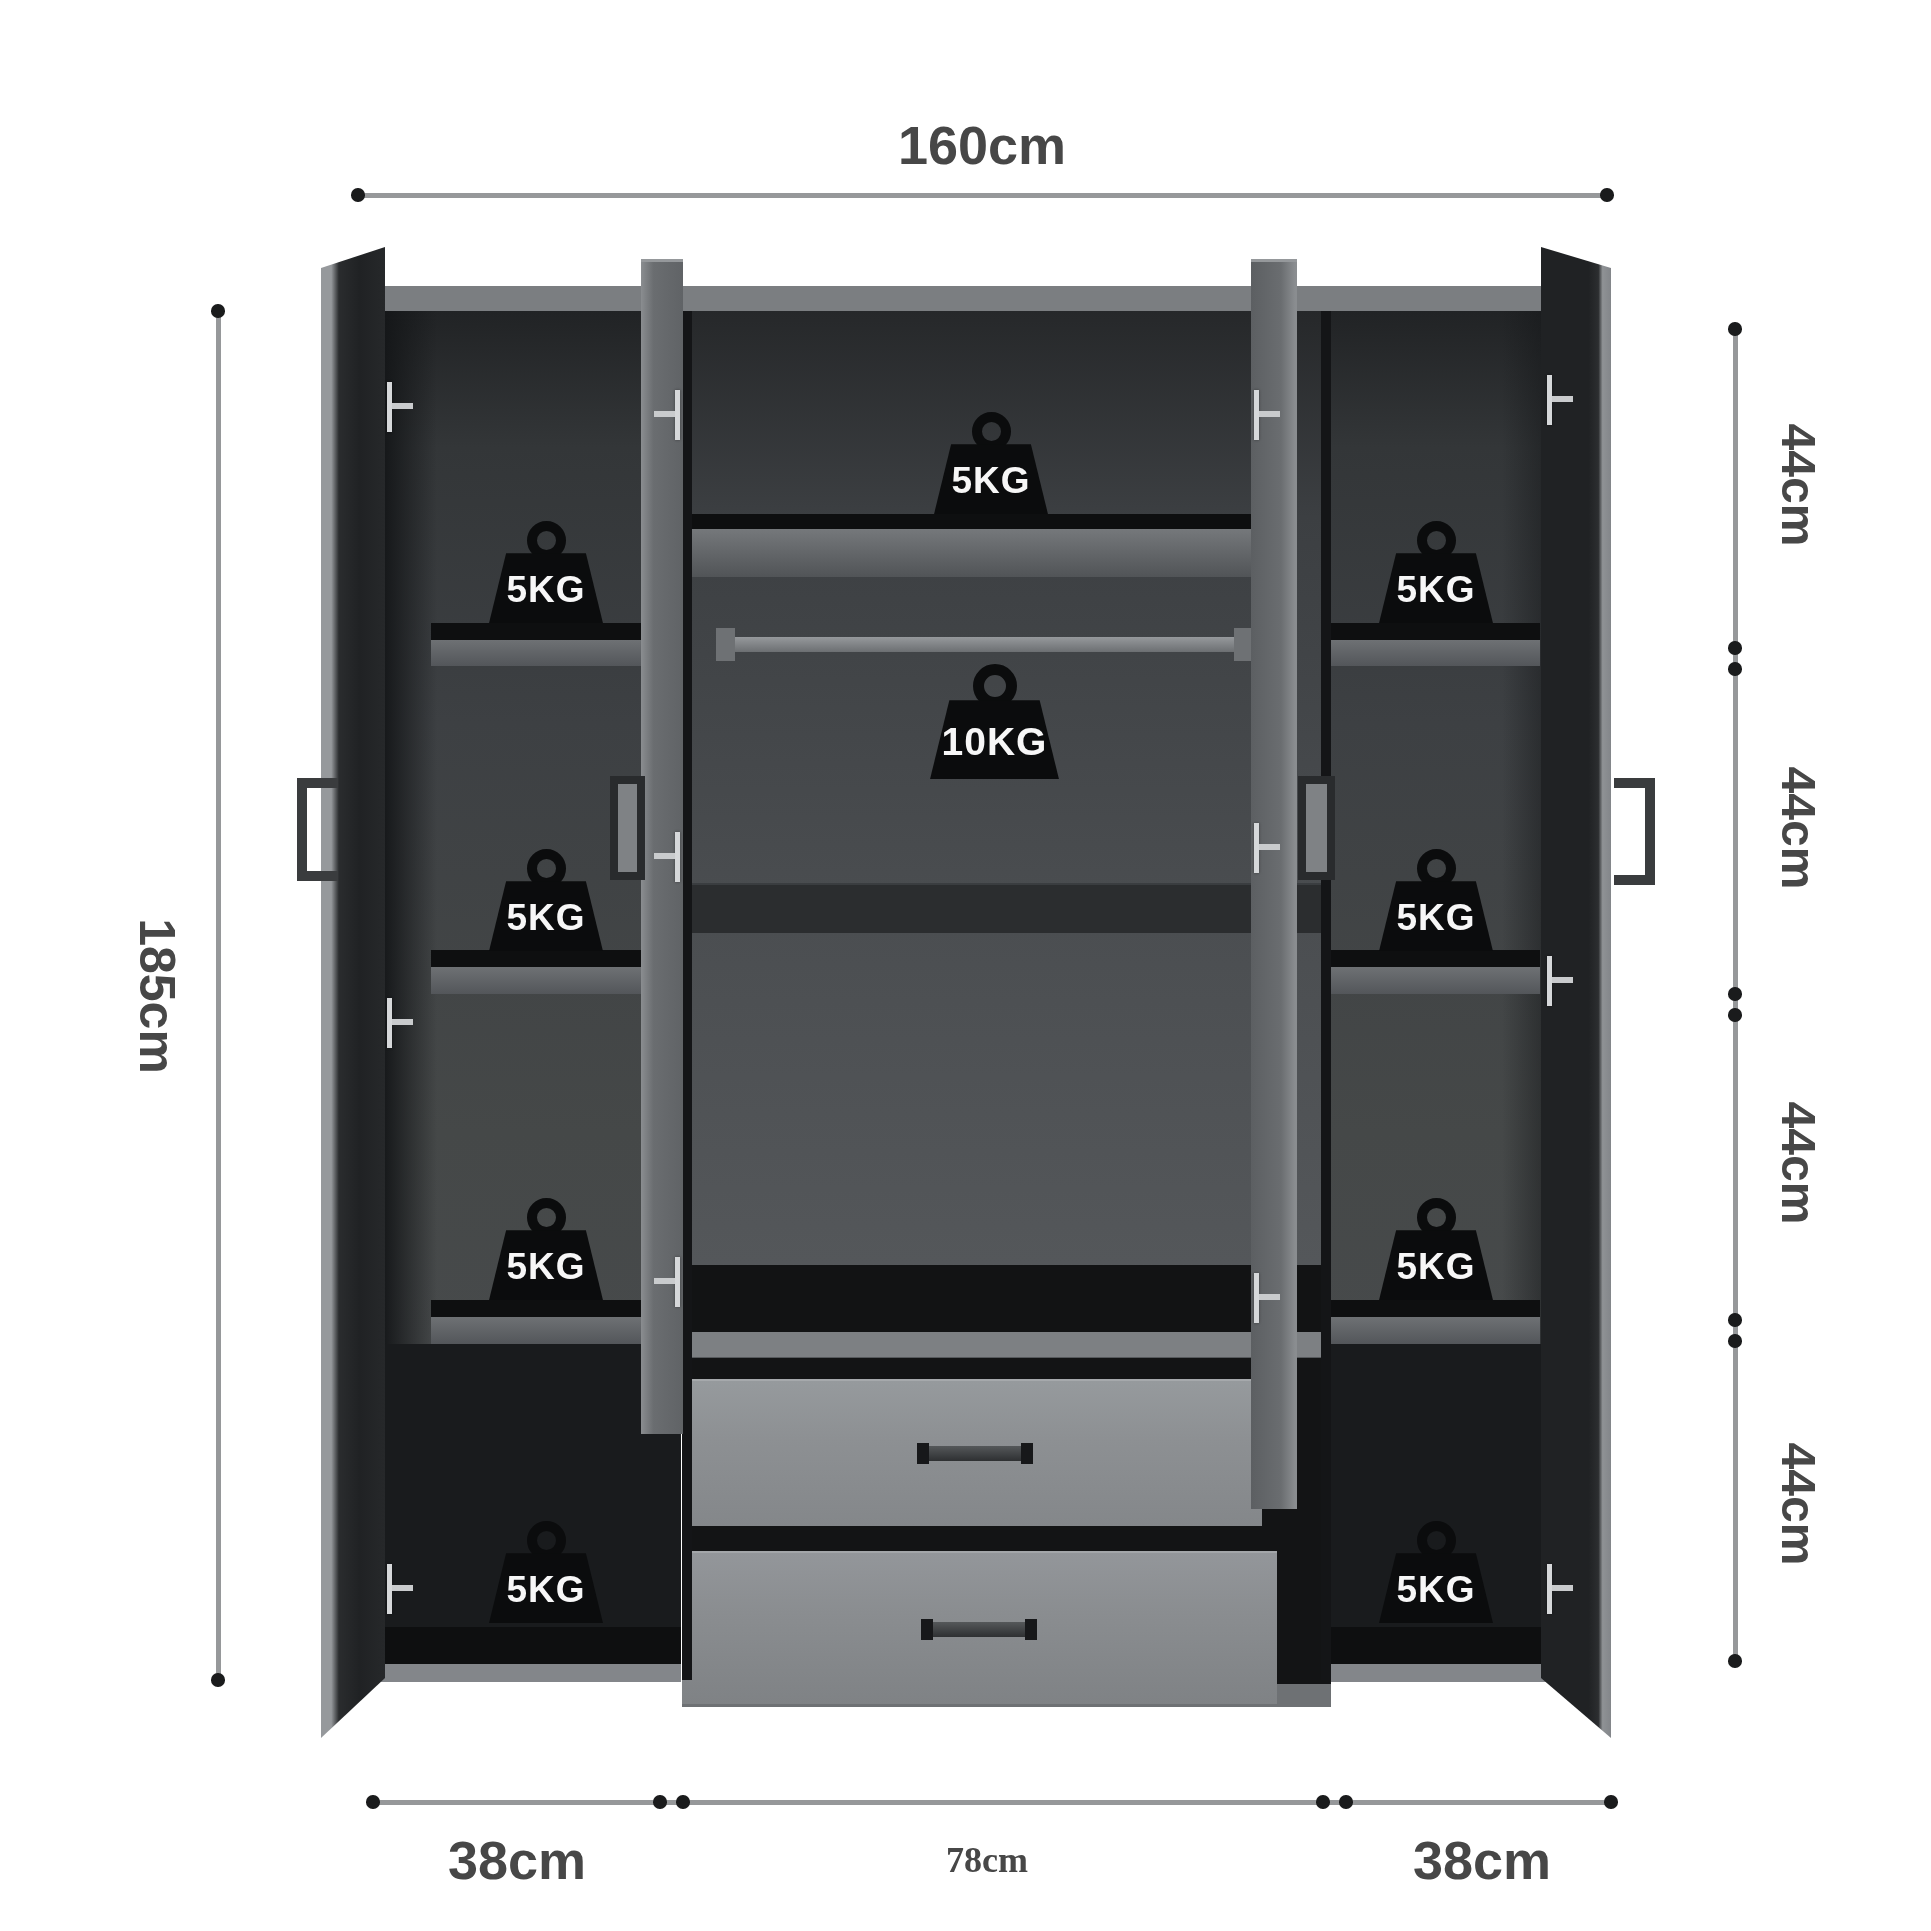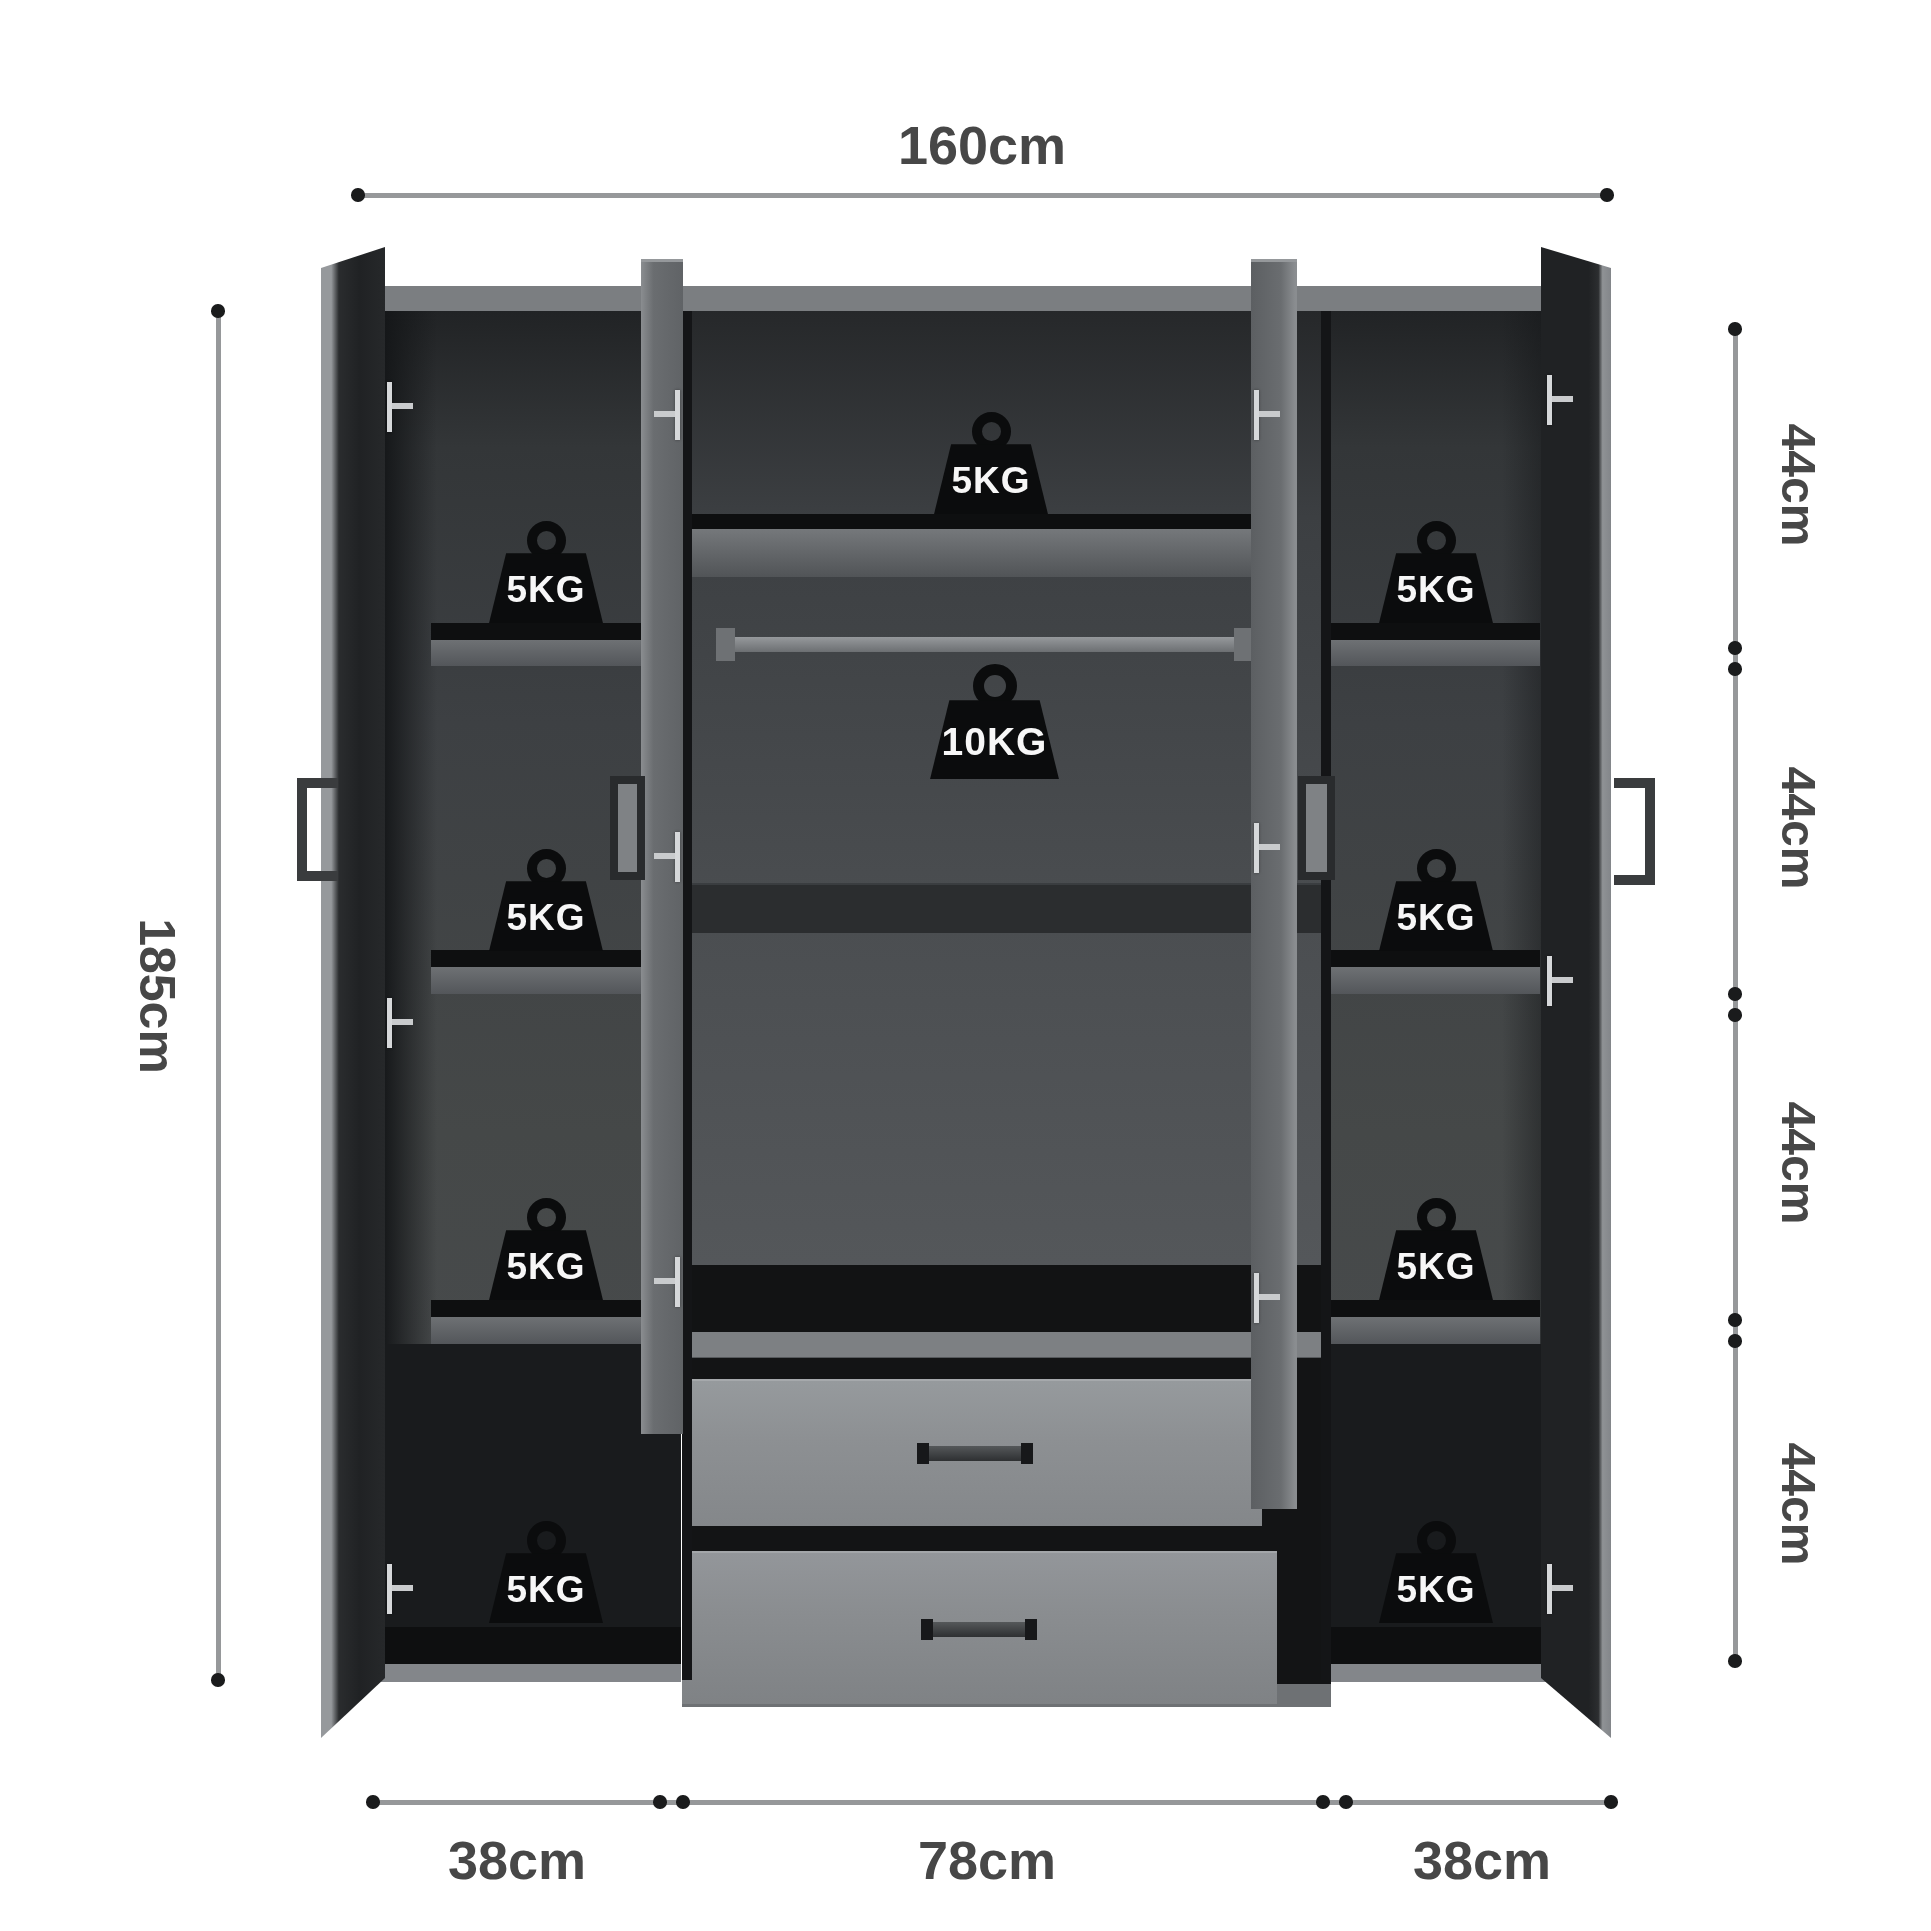--- a/index.html
+++ b/index.html
@@ -208,17 +208,17 @@
   <div class="dim-label rot" style="left:1798px;top:1504px;font-size:48px;">44cm</div>
 
   <div class="dline" style="left:373px;top:1800px;width:1238px;height:4.8px;"></div>
   <div class="dot" style="left:366px;top:1795px;"></div>
   <div class="dot" style="left:653px;top:1795px;"></div>
   <div class="dot" style="left:676px;top:1795px;"></div>
   <div class="dot" style="left:1316px;top:1795px;"></div>
   <div class="dot" style="left:1339px;top:1795px;"></div>
   <div class="dot" style="left:1604px;top:1795px;"></div>
   <div class="dim-label" style="left:517px;top:1860px;font-size:54px;">38cm</div>
-  <div class="dim-label" style="left:987px;top:1860px;font-size:54px;">78cm</div>
+  <div class="dim-label" style="left:987px;top:1860px;font-size:36px;font-family:Liberation Serif, serif;">78cm</div>
   <div class="dim-label" style="left:1482px;top:1860px;font-size:54px;">38cm</div>
 
 </div>
 
 
 </body></html>

